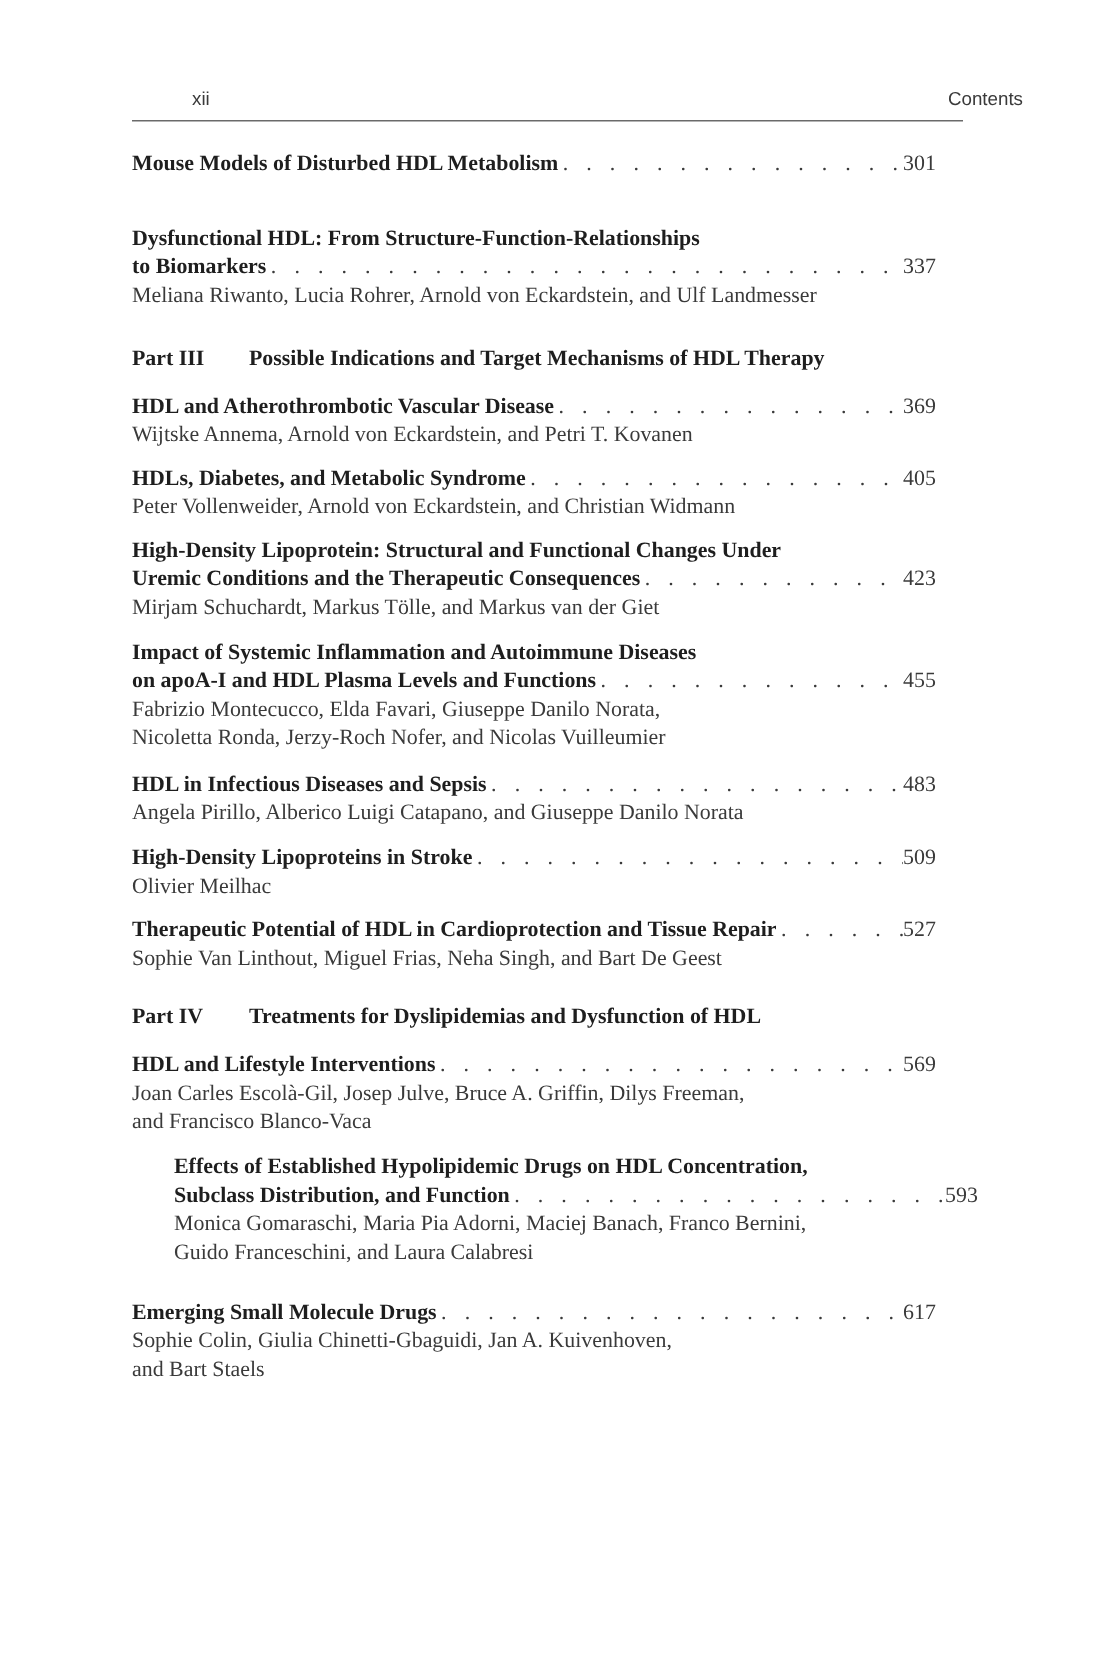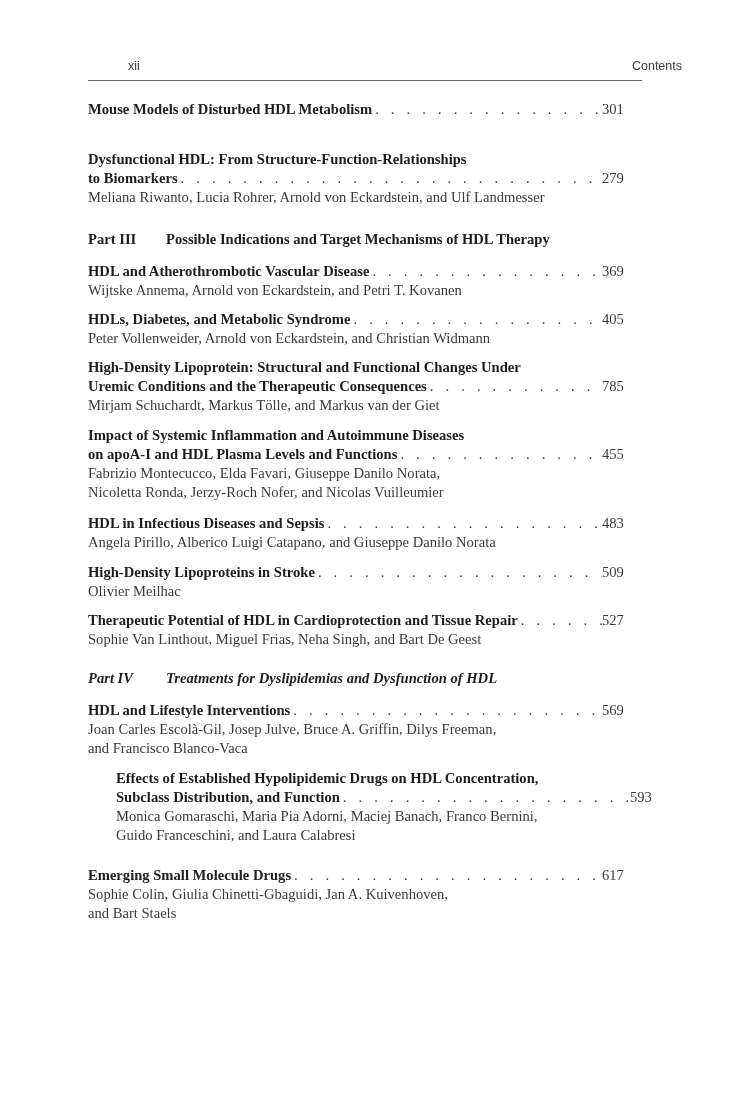--- a/index.html
+++ b/index.html
@@ -108,21 +108,21 @@
       <span class="dots">. . . . . . . . . . . . . . . . . . . . . . . . . . . . . . . . . . . . . . . . . . . . . . . . . . . . . . . . . . . .</span>
       <span class="pg">301</span>
     </div>
   </div>
 
   <div class="block" style="top:150px;">
     <div class="title-line">Dysfunctional HDL: From Structure-Function-Relationships</div>
     <div class="title-line leader">
       <span class="t">to Biomarkers</span>
       <span class="dots">. . . . . . . . . . . . . . . . . . . . . . . . . . . . . . . . . . . . . . . . . . . . . . . . . . . . . . . . . . . .</span>
-      <span class="pg">279</span>
+      <span class="pg">337</span>
     </div>
     <div class="authors">Meliana Riwanto, Lucia Rohrer, Arnold von Eckardstein, and Ulf Landmesser</div>
   </div>
 
   <div class="part-heading" style="top:230px;">
     <span class="num">Part III</span><span>Possible Indications and Target Mechanisms of HDL Therapy</span>
   </div>
 
   <div class="block" style="top:262px;">
     <div class="title-line leader">
@@ -140,21 +140,21 @@
       <span class="pg">405</span>
     </div>
     <div class="authors">Peter Vollenweider, Arnold von Eckardstein, and Christian Widmann</div>
   </div>
 
   <div class="block" style="top:358px;">
     <div class="title-line">High-Density Lipoprotein: Structural and Functional Changes Under</div>
     <div class="title-line leader">
       <span class="t">Uremic Conditions and the Therapeutic Consequences</span>
       <span class="dots">. . . . . . . . . . . . . . . . . . . . . . . . . . . . . . . . . . . . . . . . . . . . . . . . . . . . . . . . . . . .</span>
-      <span class="pg">785</span>
+      <span class="pg">423</span>
     </div>
     <div class="authors">Mirjam Schuchardt, Markus Tölle, and Markus van der Giet</div>
   </div>
 
   <div class="block" style="top:426px;">
     <div class="title-line">Impact of Systemic Inflammation and Autoimmune Diseases</div>
     <div class="title-line leader">
       <span class="t">on apoA-I and HDL Plasma Levels and Functions</span>
       <span class="dots">. . . . . . . . . . . . . . . . . . . . . . . . . . . . . . . . . . . . . . . . . . . . . . . . . . . . . . . . . . . .</span>
       <span class="pg">455</span>
@@ -183,21 +183,21 @@
 
   <div class="block" style="top:611px;">
     <div class="title-line leader">
       <span class="t">Therapeutic Potential of HDL in Cardioprotection and Tissue Repair</span>
       <span class="dots">. . . . . . . . . . . . . . . . . . . . . . . . . . . . . . . . . . . . . . . . . . . . . . . . . . . . . . . . . . . .</span>
       <span class="pg">527</span>
     </div>
     <div class="authors">Sophie Van Linthout, Miguel Frias, Neha Singh, and Bart De Geest</div>
   </div>
 
-  <div class="part-heading" style="top:669px;font-style:italic;">
+  <div class="part-heading" style="top:669px;">
     <span class="num">Part IV</span><span>Treatments for Dyslipidemias and Dysfunction of HDL</span>
   </div>
 
   <div class="block" style="top:701px;">
     <div class="title-line leader">
       <span class="t">HDL and Lifestyle Interventions</span>
       <span class="dots">. . . . . . . . . . . . . . . . . . . . . . . . . . . . . . . . . . . . . . . . . . . . . . . . . . . . . . . . . . . .</span>
       <span class="pg">569</span>
     </div>
     <div class="authors">Joan Carles Escolà-Gil, Josep Julve, Bruce A. Griffin, Dilys Freeman,</div>

